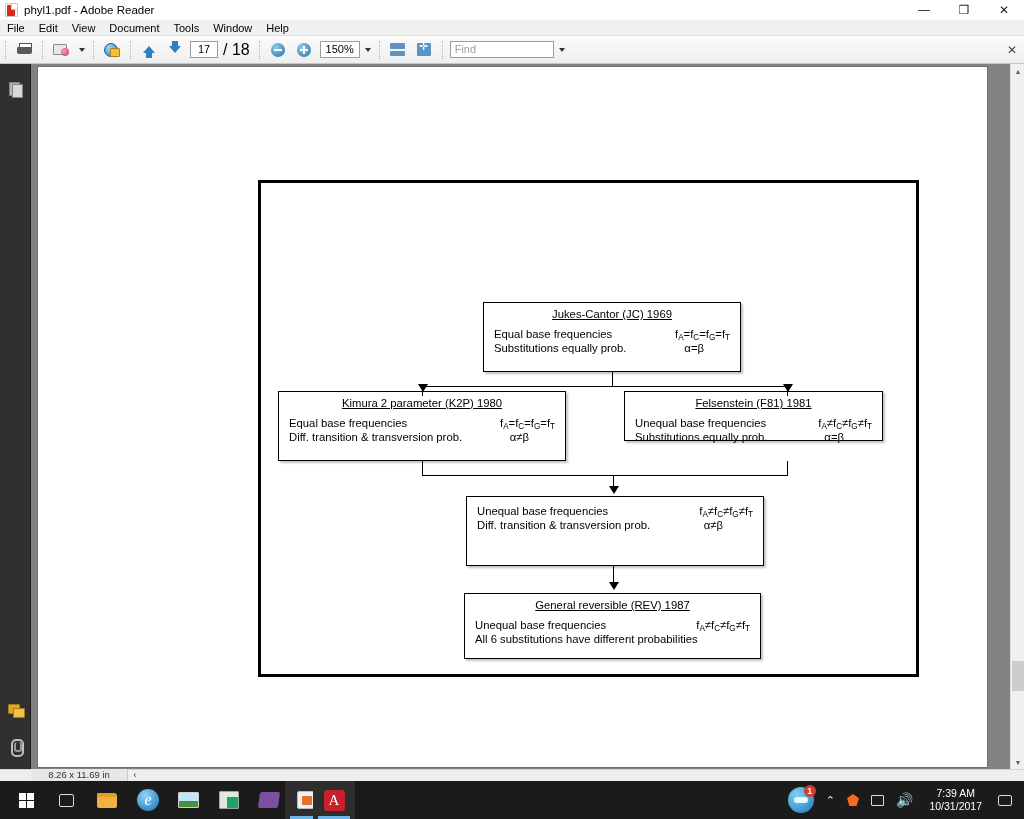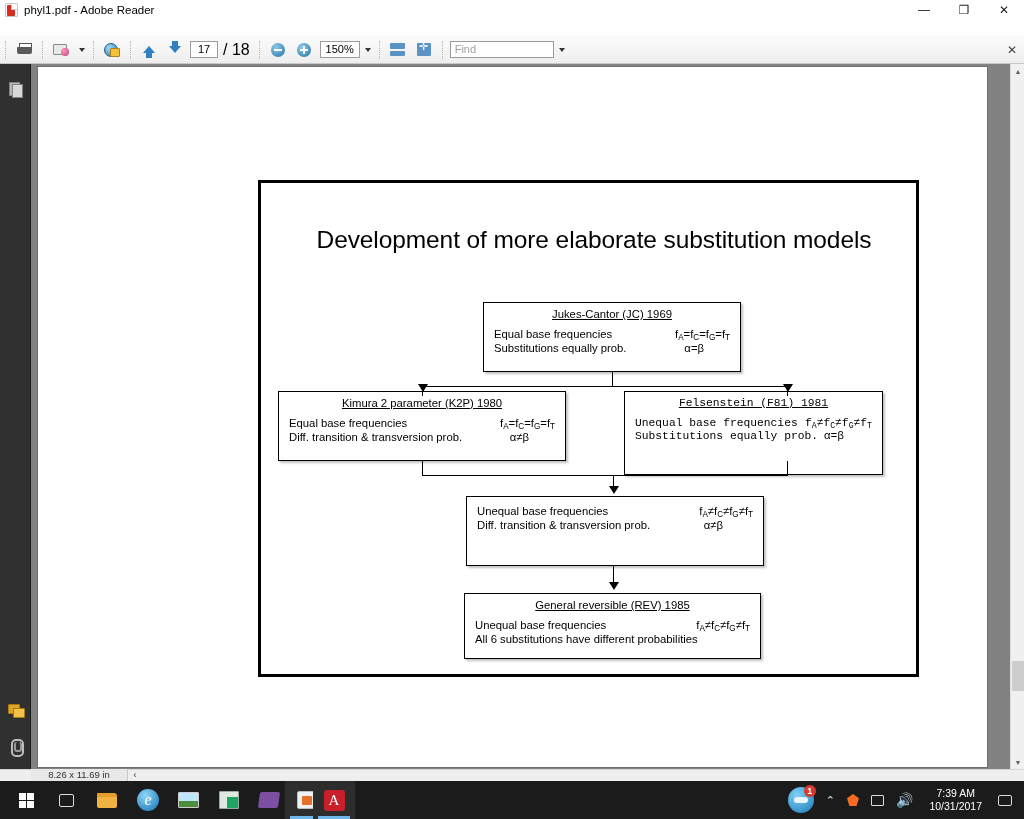--- a/index.html
+++ b/index.html
@@ -342,20 +342,29 @@
       <div class="pdf-glyph"></div>
     </div>
     <div class="tb-title">phyl1.pdf - Adobe Reader</div>
     <div class="win-controls">
       <div class="win-btn">—</div>
       <div class="win-btn">❐</div>
       <div class="win-btn">✕</div>
     </div>
   </div>
 
+  <div class="menubar">
+    <div class="menu-item">File</div>
+    <div class="menu-item">Edit</div>
+    <div class="menu-item">View</div>
+    <div class="menu-item">Document</div>
+    <div class="menu-item">Tools</div>
+    <div class="menu-item">Window</div>
+    <div class="menu-item">Help</div>
+  </div>
 
   <div class="toolbar">
     <div class="tb-sep"></div>
     <div class="tbi">
       <span class="ic-print"></span>
     </div>
     <div class="tb-sep"></div>
     <div class="tbi">
       <span class="ic-mail"></span>
     </div>
@@ -405,21 +414,20 @@
     <div class="rail-btn" style="position:absolute; top:665px;">
       <span class="ic-clip"></span>
     </div>
   </div>
 
   <div class="viewport">
     <div class="page">
 
       <div class="slide">
 
-        <div class="slide-title">Development of more elaborate substitution models</div>
 
         <div class="mbox" style="left:222px; top:119px; width:258px; height:70px;">
           <div class="bx-title">Jukes-Cantor (JC) 1969</div>
           <div class="bx-rows">
             <div class="bx-row">
               <span class="lft">Equal base frequencies</span>
               <span class="rgt">f<sub>A</sub>=f<sub>C</sub>=f<sub>G</sub>=f<sub>T</sub></span>
             </div>
             <div class="bx-row">
               <span class="lft">Substitutions equally prob.</span>
@@ -435,21 +443,21 @@
               <span class="lft">Equal base frequencies</span>
               <span class="rgt">f<sub>A</sub>=f<sub>C</sub>=f<sub>G</sub>=f<sub>T</sub></span>
             </div>
             <div class="bx-row">
               <span class="lft">Diff. transition &amp; transversion prob.</span>
               <span class="rgt" style="margin-right:26px;">α≠β</span>
             </div>
           </div>
         </div>
 
-        <div class="mbox" style="left:363px; top:208px; width:259px; height:84px;font-family:Liberation Mono, monospace;">
+        <div class="mbox" style="left:363px; top:208px; width:259px; height:50px;">
           <div class="bx-title">Felsenstein (F81) 1981</div>
           <div class="bx-rows">
             <div class="bx-row">
               <span class="lft">Unequal base frequencies</span>
               <span class="rgt">f<sub>A</sub>≠f<sub>C</sub>≠f<sub>G</sub>≠f<sub>T</sub></span>
             </div>
             <div class="bx-row">
               <span class="lft">Substitutions equally prob.</span>
               <span class="rgt" style="margin-right:28px;">α=β</span>
             </div>
@@ -463,21 +471,21 @@
               <span class="rgt">f<sub>A</sub>≠f<sub>C</sub>≠f<sub>G</sub>≠f<sub>T</sub></span>
             </div>
             <div class="bx-row">
               <span class="lft">Diff. transition &amp; transversion prob.</span>
               <span class="rgt" style="margin-right:30px;">α≠β</span>
             </div>
           </div>
         </div>
 
         <div class="mbox" style="left:203px; top:410px; width:297px; height:66px;">
-          <div class="bx-title">General reversible (REV) 1985</div>
+          <div class="bx-title">General reversible (REV) 1987</div>
           <div class="bx-rows">
             <div class="bx-row">
               <span class="lft">Unequal base frequencies</span>
               <span class="rgt">f<sub>A</sub>≠f<sub>C</sub>≠f<sub>G</sub>≠f<sub>T</sub></span>
             </div>
             <div class="bx-row full">
               <span class="lft">All 6 substitutions have different probabilities</span>
               <span class="rgt"></span>
             </div>
           </div>

